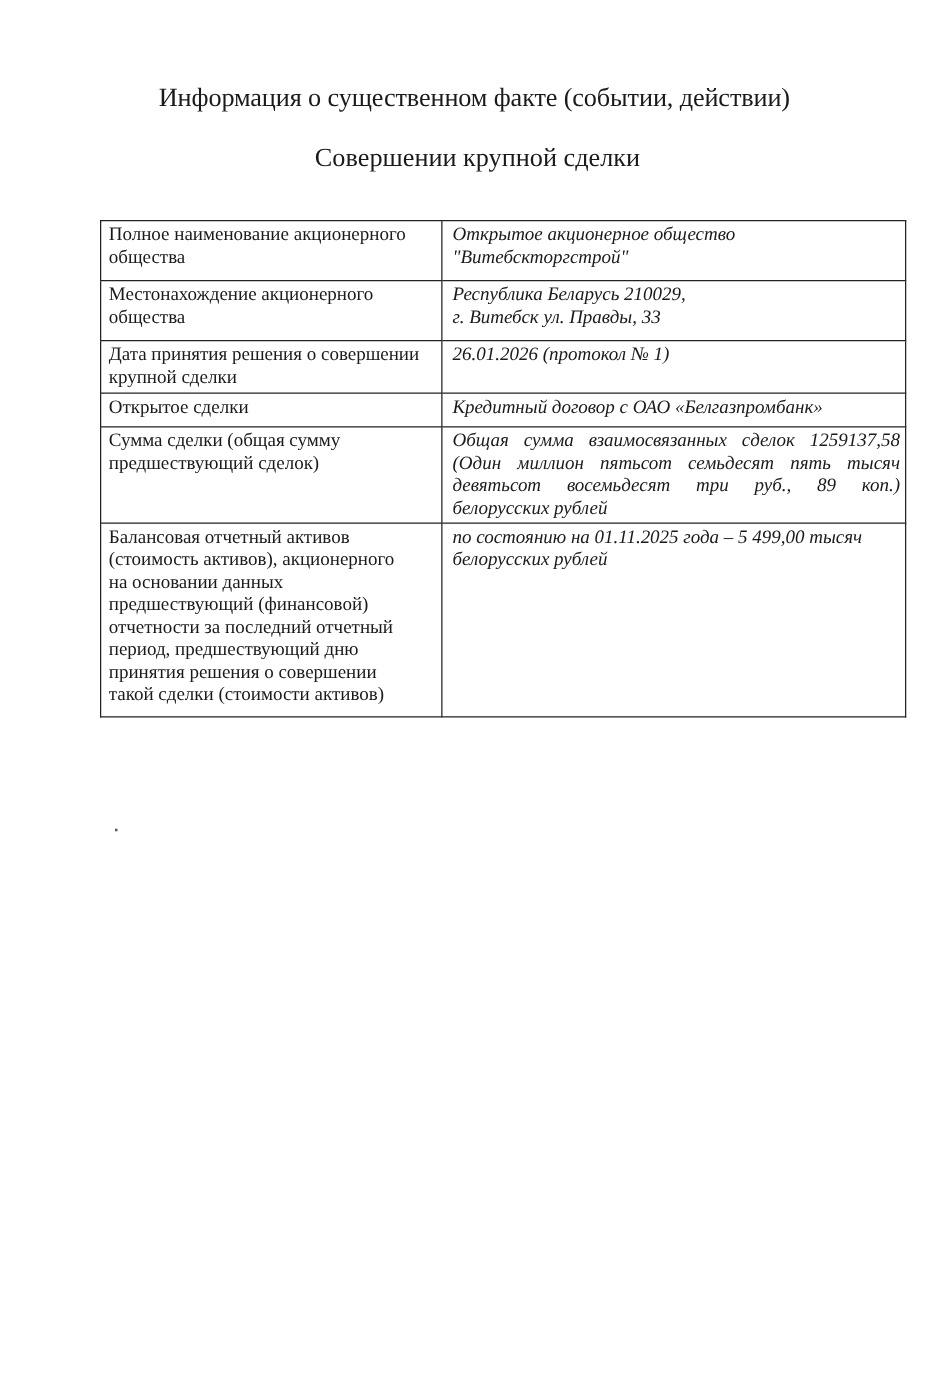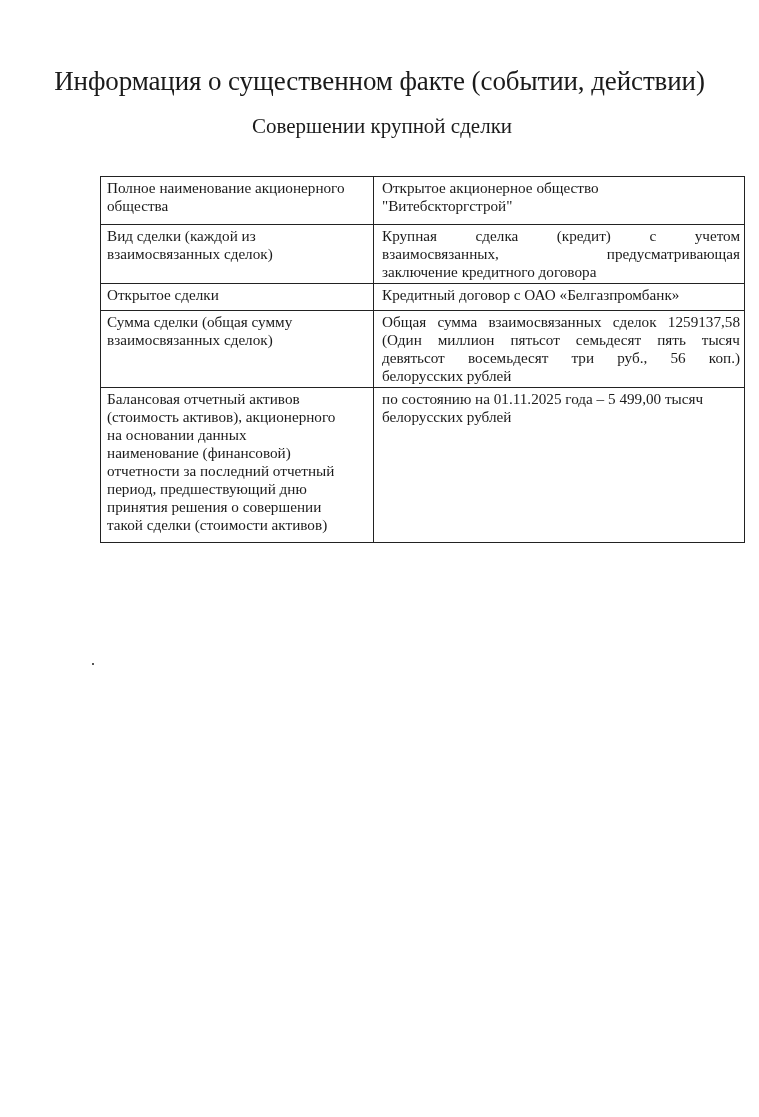--- a/index.html
+++ b/index.html
@@ -8,47 +8,47 @@
     background: #ffffff;
     position: relative;
     overflow: hidden;
     font-family: "Liberation Serif", "DejaVu Serif", serif;
     color: #1a1a1a;
   }
   .title {
     position: absolute;
     top: 66px; left: 0; width: 759px;
     text-align: center;
-    font-size: 27px;
+    font-size: 21px;
     box-sizing: border-box;
     letter-spacing: -0.1px;
   }
   .subtitle {
     position: absolute;
     top: 114px; left: 0; width: 691px;
     text-align: center;
     font-size: 21px;
     padding-left: 73px;
     box-sizing: border-box;
   }
   table.facts {
     position: absolute;
-    top: 176px; left: 100px;
+    top: 176px; left: 80px;
     width: 645px;
     border-collapse: collapse;
     font-size: 15.2px;
     line-height: 18px;
   }
   table.facts td {
     border: 1.6px solid #222;
     vertical-align: top;
     padding: 2px 4px 2px 6px;
   }
   table.facts td.label { width: 262px; }
-  table.facts td.value { padding-left: 8px; }
+  table.facts td.value { padding-left: 8px; font-style: italic; }
   .line { display: block; }
   .jline { display: block; text-align: justify; text-align-last: justify; }
   .dot {
     position: absolute; left: 92px; top: 663px;
     width: 2px; height: 2px; background: #555;
   }
 </style>
 </head>
 <body>
 
@@ -57,49 +57,54 @@
 
 <table class="facts">
   <tbody>
     <tr style="height:48px">
       <td class="label">Полное наименование акционерного общества</td>
       <td class="value">
         <span class="line">Открытое акционерное общество</span>
         <span class="line">"Витебскторгстрой"</span>
       </td>
     </tr>
-    <tr style="height:55px">
-      <td class="label">Вид сделки (каждой из взаимосвязанных сделок)</td>
+    <tr style="height:48px">
+      <td class="label">Местонахождение акционерного общества</td>
       <td class="value">
-        <span class="jline">Крупная сделка (кредит) с учетом</span>
-        <span class="jline">взаимосвязанных, предусматривающая</span>
-        <span class="line">заключение кредитного договора</span>
+        <span class="line">Республика Беларусь 210029,</span>
+        <span class="line">г. Витебск ул. Правды, 33</span>
+      </td>
+    </tr>
+    <tr style="height:42px">
+      <td class="label">Дата принятия решения о совершении крупной сделки</td>
+      <td class="value">
+        <span class="line">26.01.2026 (протокол № 1)</span>
       </td>
     </tr>
     <tr style="height:27px">
       <td class="label">Открытое сделки</td>
       <td class="value">
         <span class="line">Кредитный договор с ОАО «Белгазпромбанк»</span>
       </td>
     </tr>
     <tr style="height:75px">
-      <td class="label">Сумма сделки (общая сумму взаимосвязанных сделок)</td>
+      <td class="label">Сумма сделки (общая сумму предшествующий сделок)</td>
       <td class="value">
         <span class="jline">Общая сумма взаимосвязанных сделок 1259137,58</span>
         <span class="jline">(Один миллион пятьсот семьдесят пять тысяч</span>
-        <span class="jline">девятьсот восемьдесят три руб., 56 коп.)</span>
+        <span class="jline">девятьсот восемьдесят три руб., 89 коп.)</span>
         <span class="line">белорусских рублей</span>
       </td>
     </tr>
     <tr style="height:155px">
       <td class="label">
         <span class="line">Балансовая отчетный активов</span>
         <span class="line">(стоимость активов), акционерного</span>
         <span class="line">на основании данных</span>
-        <span class="line">наименование (финансовой)</span>
+        <span class="line">предшествующий (финансовой)</span>
         <span class="line">отчетности за последний отчетный</span>
         <span class="line">период, предшествующий дню</span>
         <span class="line">принятия решения о совершении</span>
         <span class="line">такой сделки (стоимости активов)</span>
       </td>
       <td class="value">
         <span class="line">по состоянию на 01.11.2025 года – 5 499,00 тысяч</span>
         <span class="line">белорусских рублей</span>
       </td>
     </tr>

